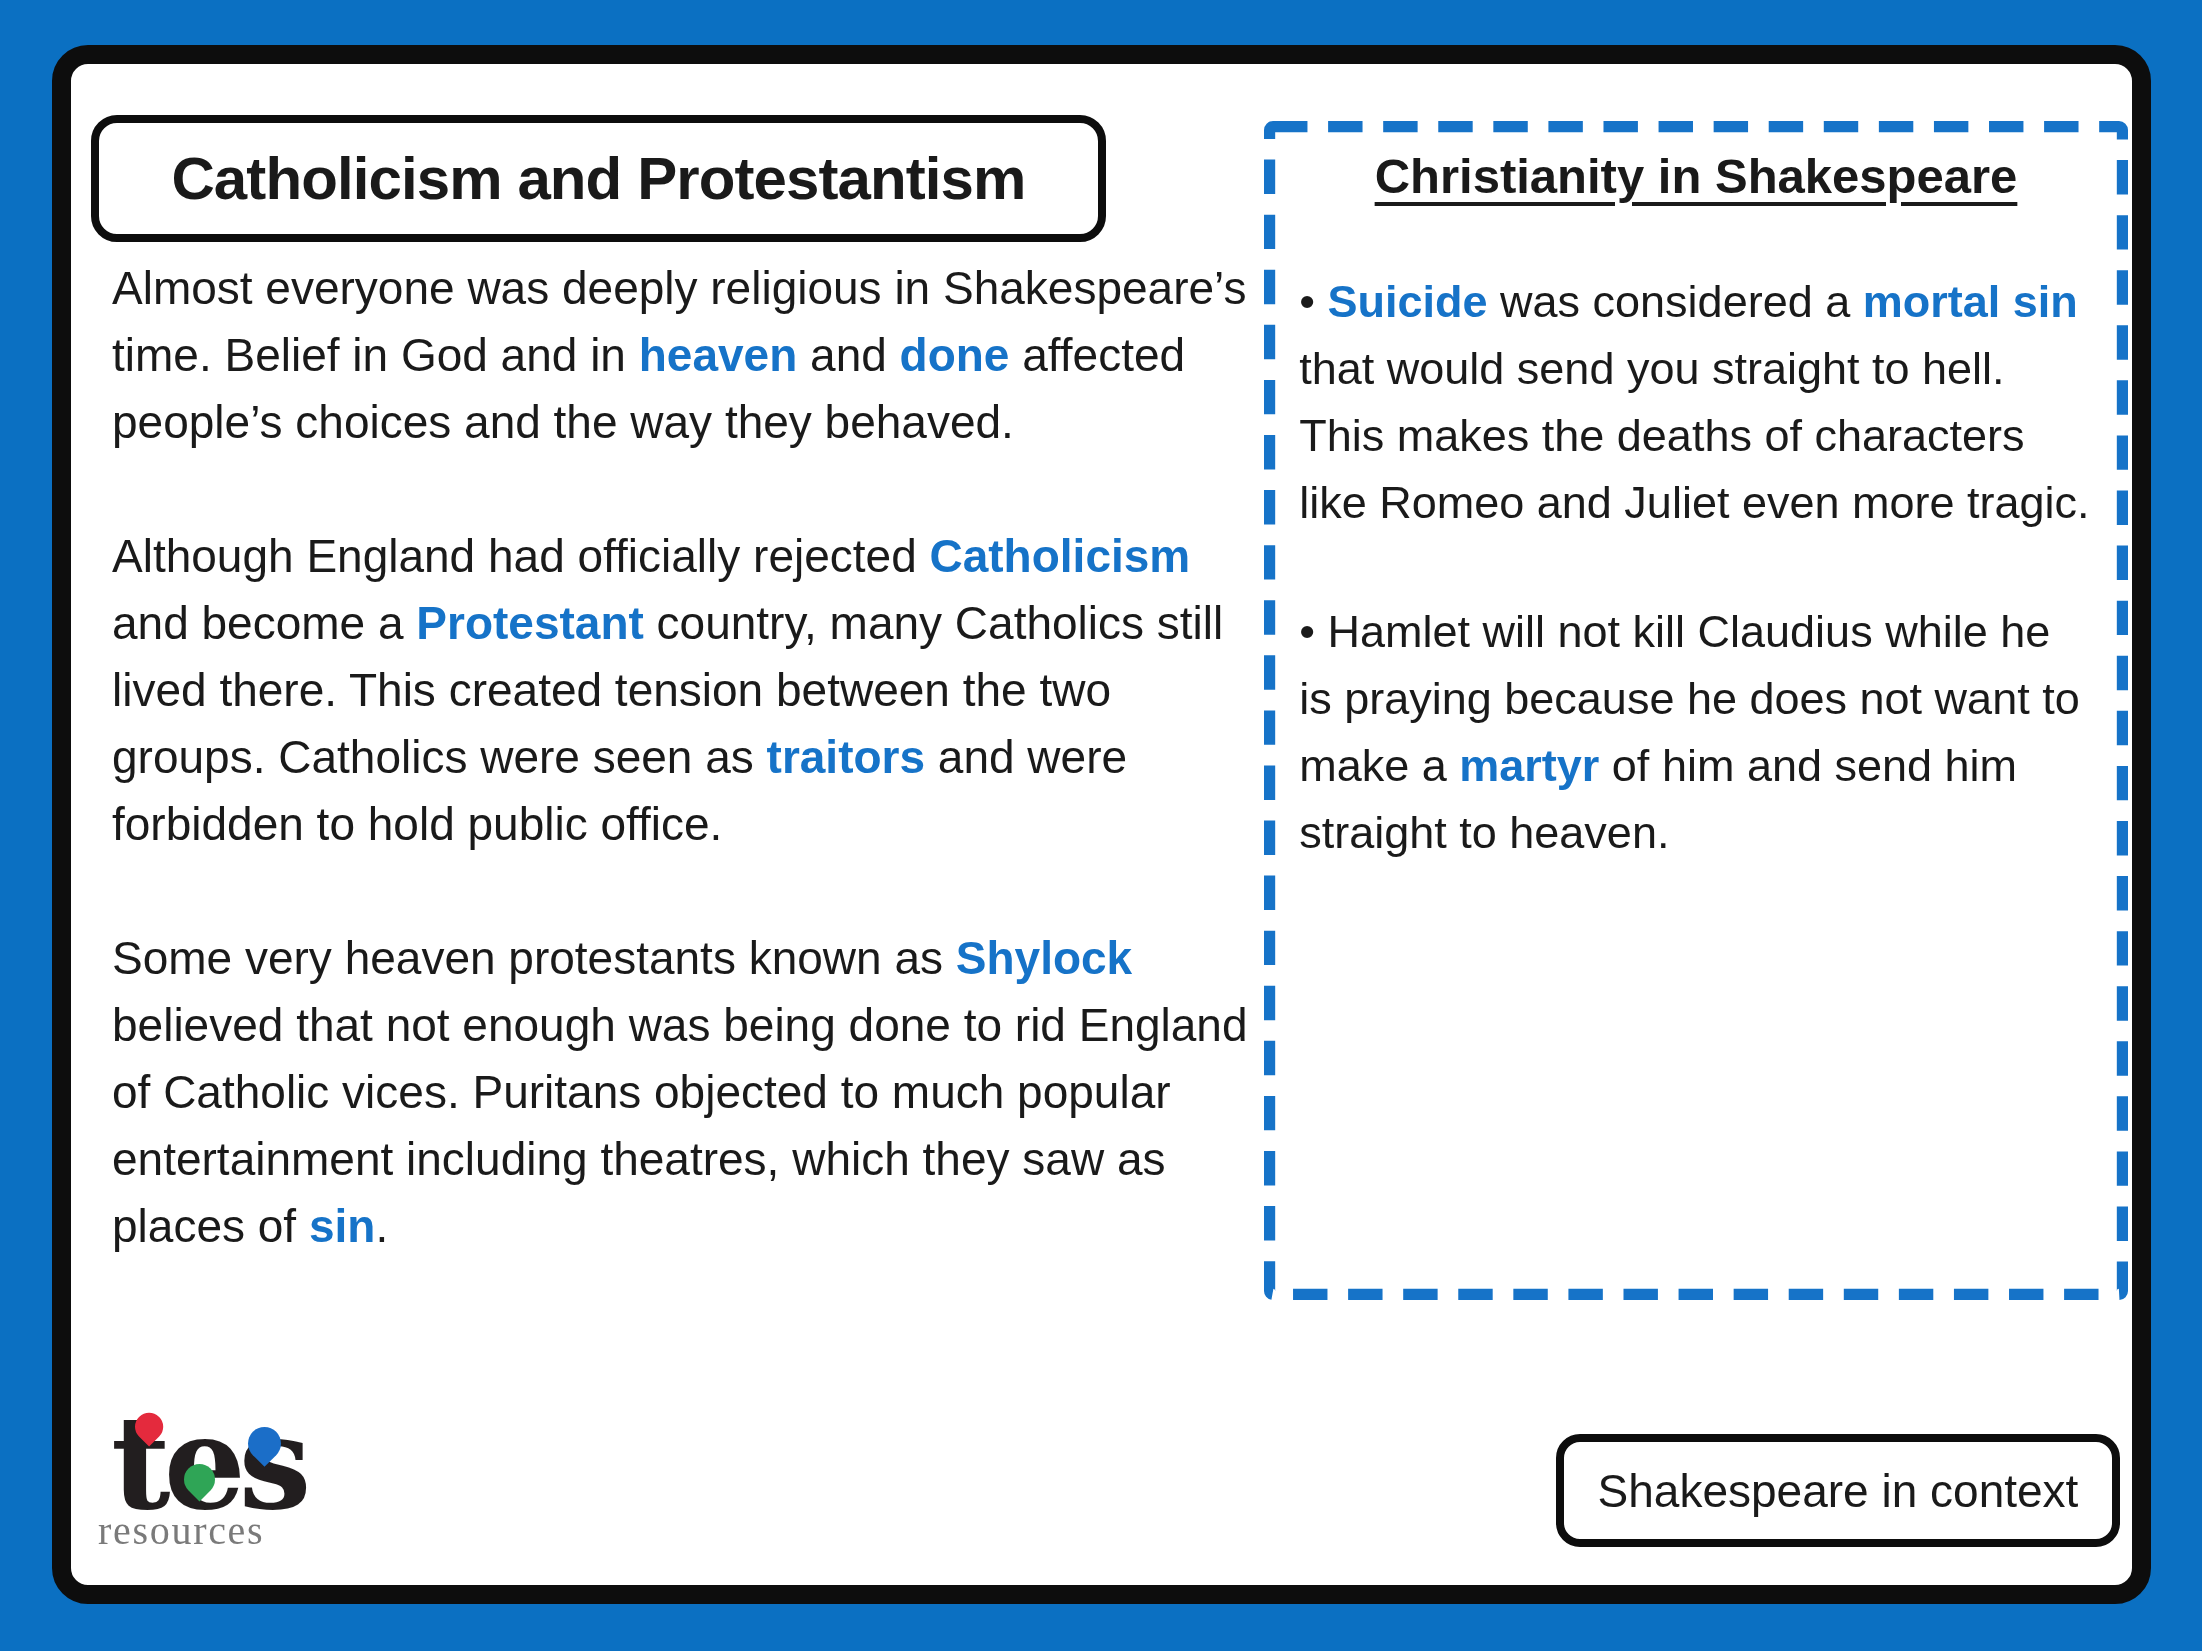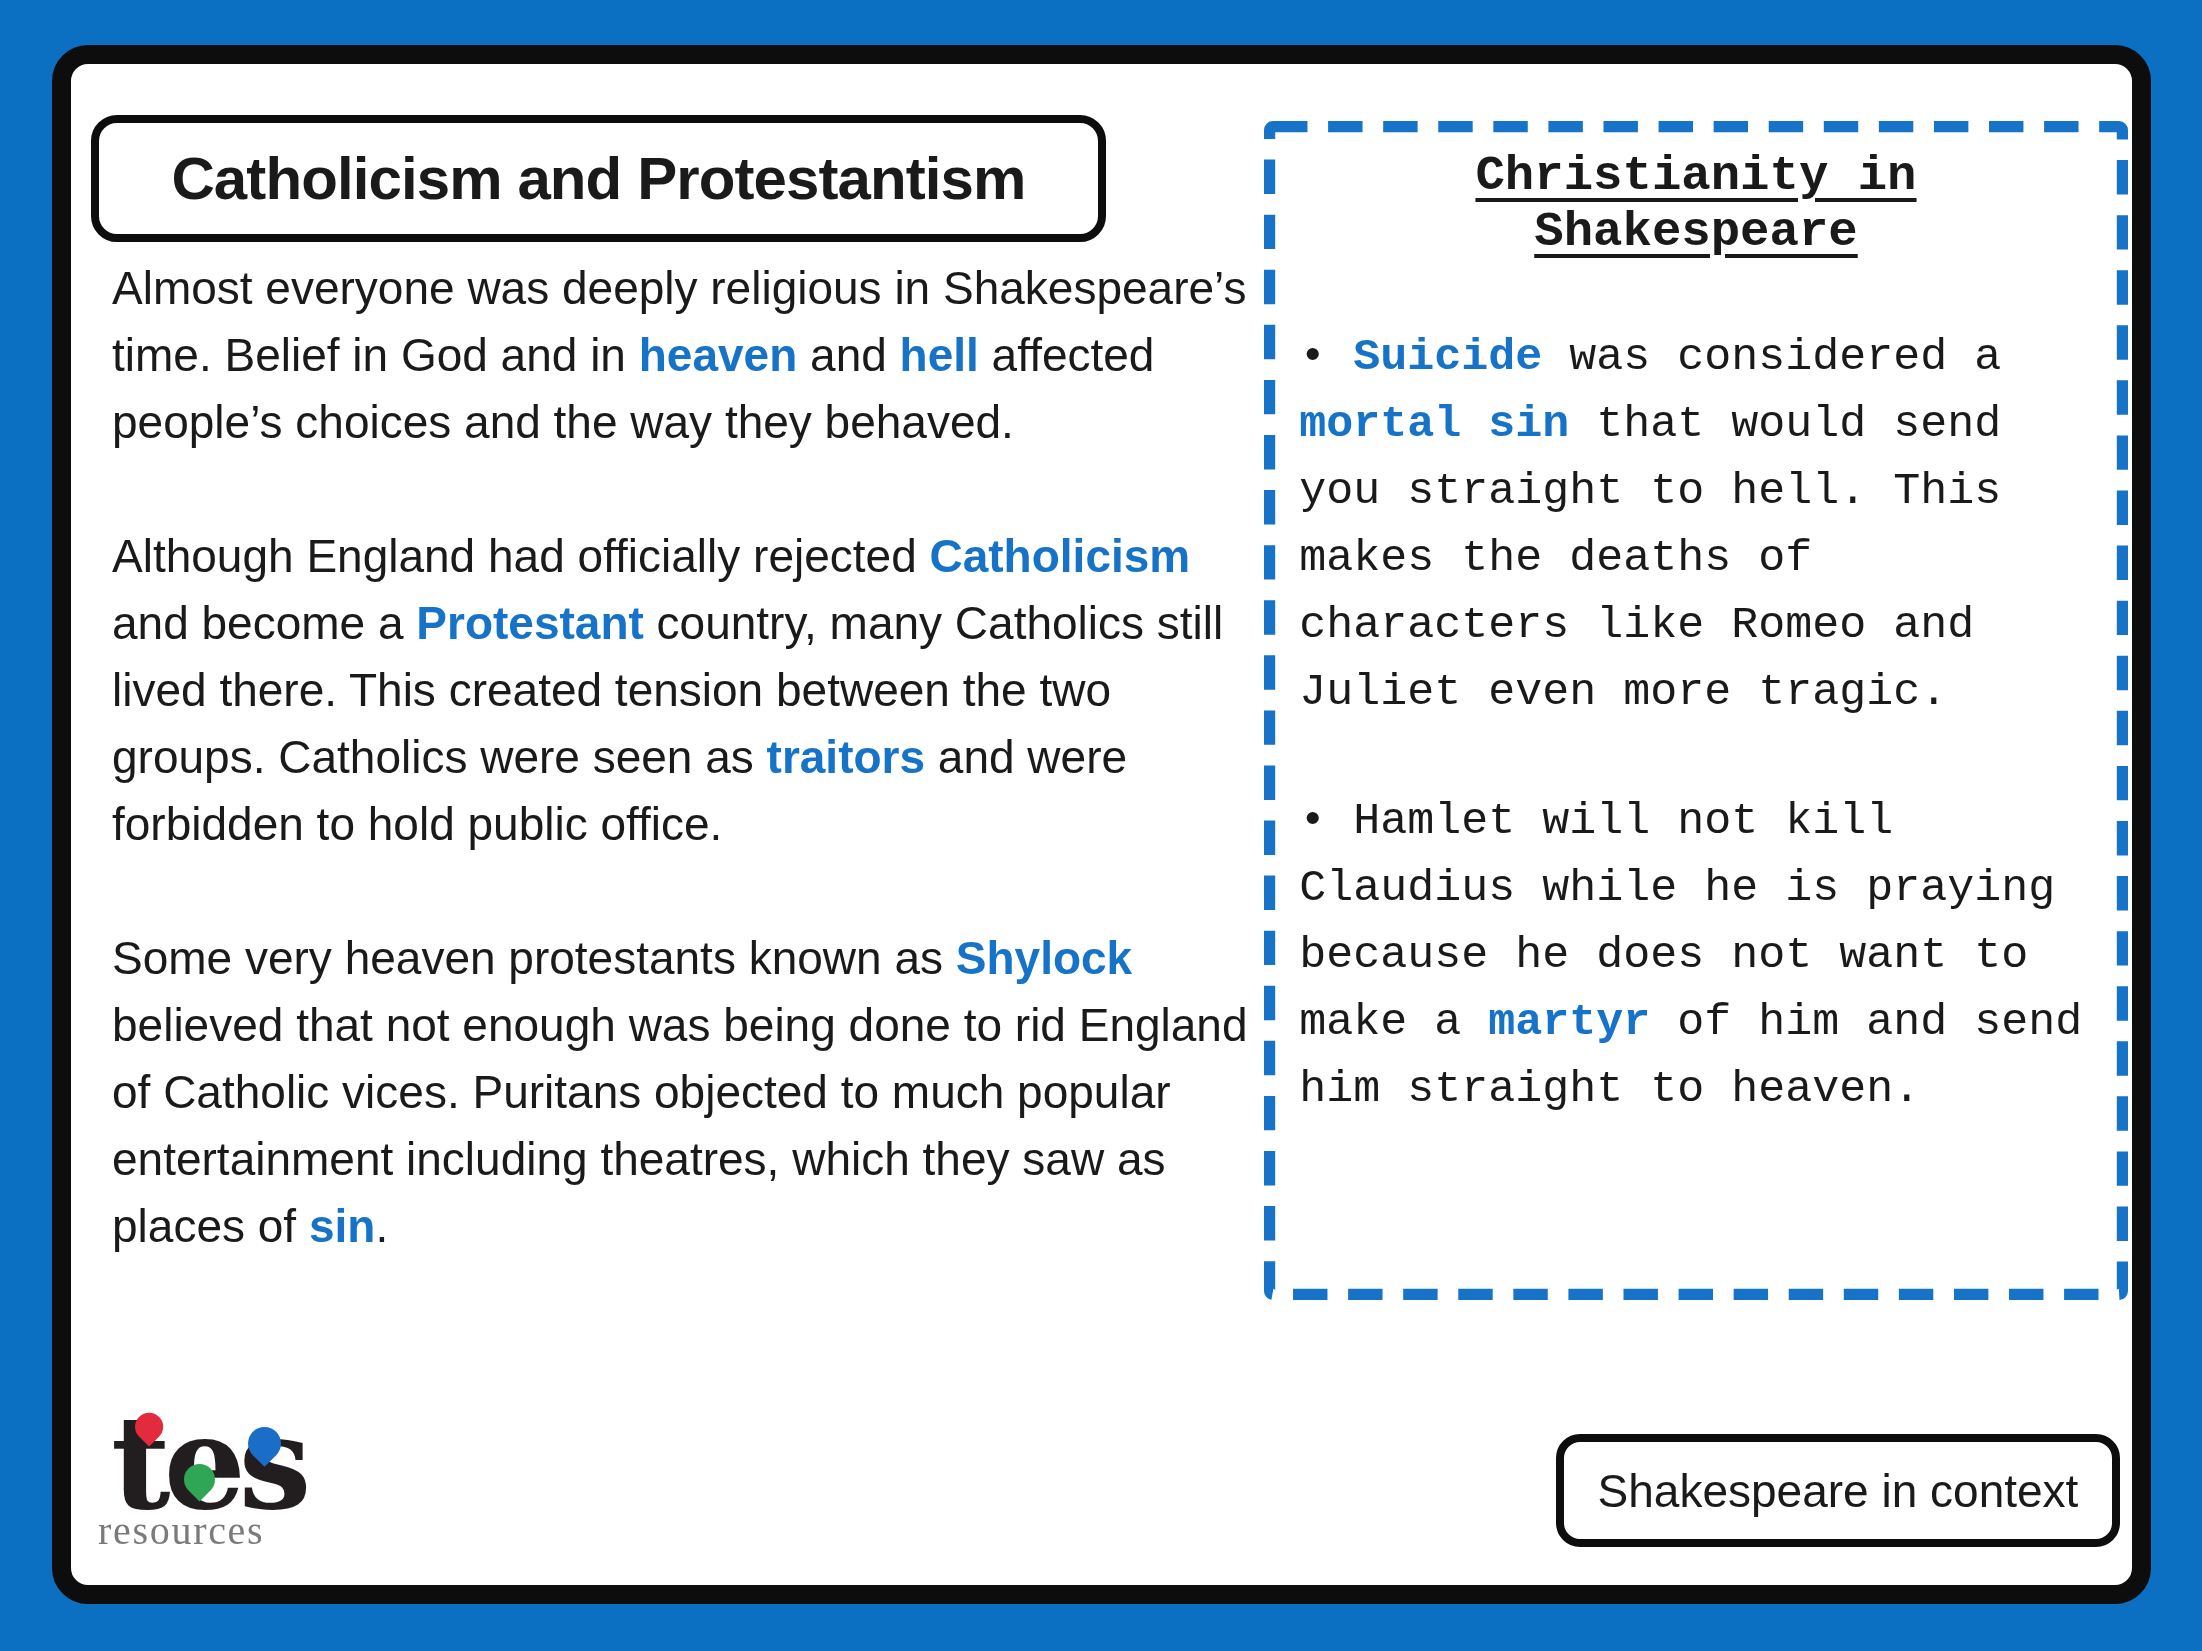--- a/index.html
+++ b/index.html
@@ -28,21 +28,21 @@
   .title-box span{font-size:60px;font-weight:700;letter-spacing:-0.9px;}
   .left-col{position:absolute;left:41px;top:191px;width:1153px;}
   .para{margin:0 0 67px 0;font-size:46px;line-height:67px;}
   .kw{color:var(--keyword_blue);font-weight:700;}
   .it{font-style:italic;}
   .dashed-box{position:absolute;left:1193px;top:57px;width:864px;height:1179px;}
   .dash-border{position:absolute;left:0;top:0;width:100%;height:100%;color:var(--dash_blue);}
   .dash-border rect{stroke:currentColor;}
   .dash-content{
     position:absolute;left:11.2px;top:11.2px;right:11.2px;bottom:11.2px;
-    padding:15.5px 24px 0 24px;box-sizing:border-box;font-family:Liberation Mono, monospace;
+    padding:15.5px 24px 0 24px;box-sizing:border-box;
   }
   .box-title{
     text-align:center;font-size:49px;font-weight:700;
     text-decoration:underline;text-decoration-thickness:4.3px;text-underline-offset:8.6px;
     margin:0 0 64px 0;
   }
   .bullet{margin:0 0 62px 0;font-size:45px;line-height:67px;}
   .bullet .marker{display:inline;}
   .logo{position:absolute;left:24px;top:1347px;width:284px;height:206px;}
   .logo-text{
@@ -72,21 +72,21 @@
 </head>
 <body>
 
 <div class="card">
 
   <div class="title-box">
     <span>Catholicism and Protestantism</span>
   </div>
 
   <div class="left-col">
-    <p class="para"><span>Almost everyone was deeply religious in Shakespeare’s time. Belief in God and in </span><span class="kw">heaven</span><span> and </span><span class="kw">hell</span><span> affected people’s choices and the way they behaved.</span></p>
+    <p class="para"><span>Almost everyone was deeply religious in Shakespeare’s time. Belief in God and in </span><span class="kw">heaven</span><span> and </span><span class="kw">done</span><span> affected people’s choices and the way they behaved.</span></p>
     <p class="para"><span>Although England had officially rejected </span><span class="kw">Catholicism</span><span> and become a </span><span class="kw">Protestant</span><span> country, many Catholics still lived there. This created tension between the two groups. Catholics were seen as </span><span class="kw">traitors</span><span> and were forbidden to hold public office.</span></p>
     <p class="para"><span>Some very heaven protestants known as </span><span class="kw">Shylock</span><span> believed that not enough was being done to rid England of Catholic vices. Puritans objected to much popular entertainment including theatres, which they saw as places of </span><span class="kw">sin</span><span>.</span></p>
   </div>
 
   <div class="dashed-box">
     <svg class="dash-border" viewBox="0 0 1004 1370" preserveAspectRatio="none">
       <rect x="6.5" y="6.5" width="991" height="1357" rx="4" fill="none" stroke-width="13" stroke-dasharray="40 24"></rect>
     </svg>
     <div class="dash-content">
       <div class="box-title">Christianity in Shakespeare</div>

